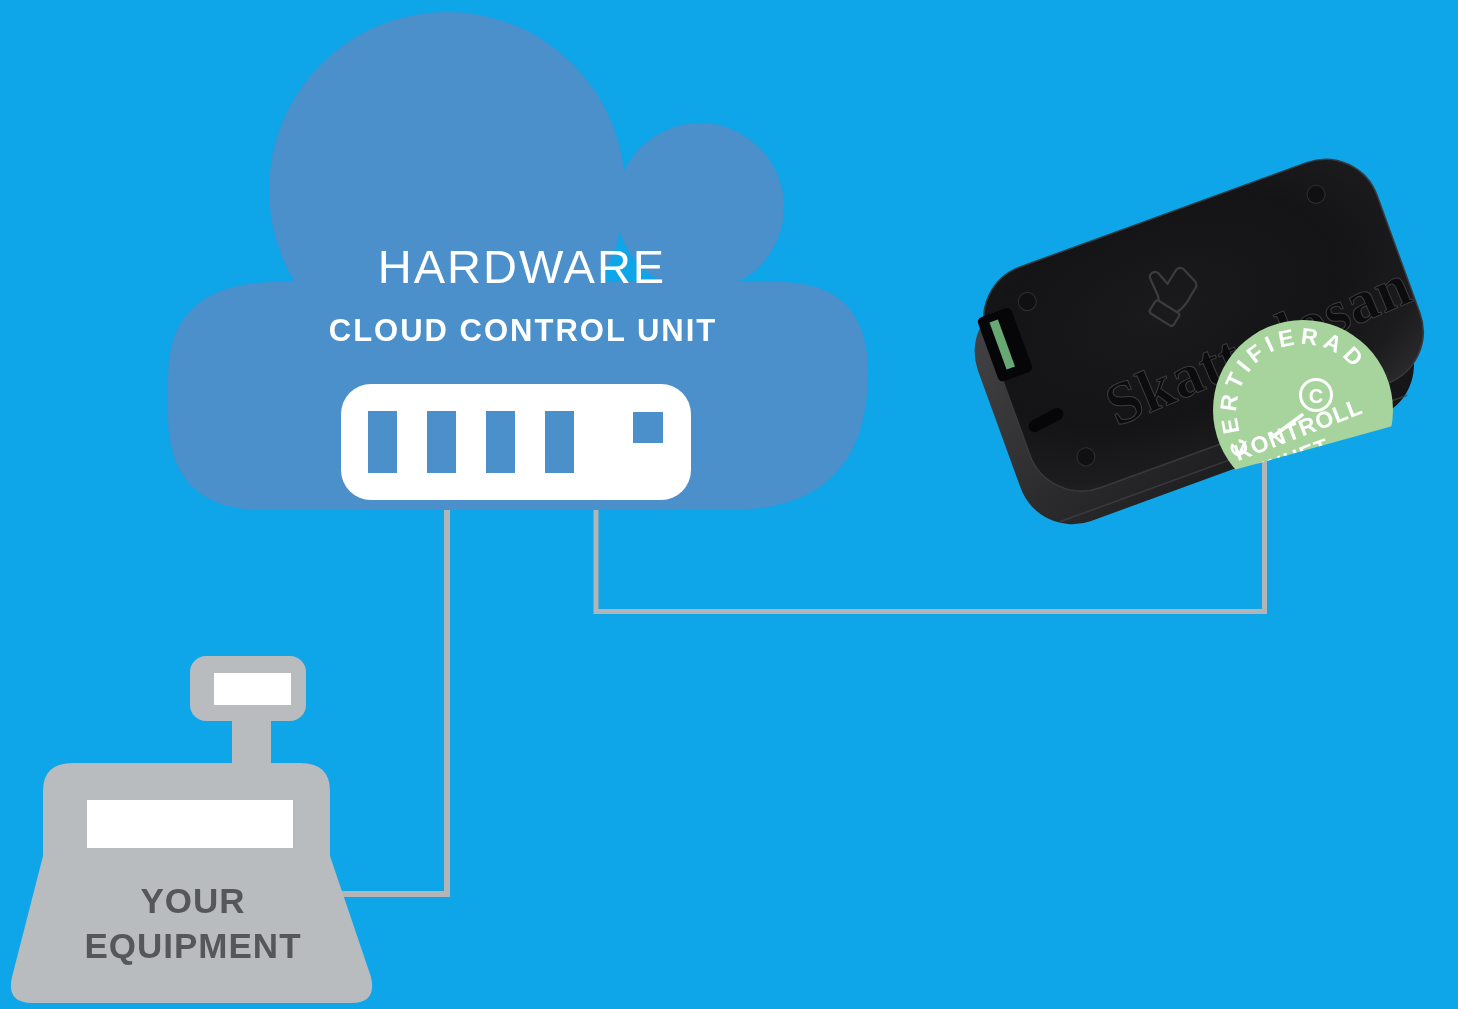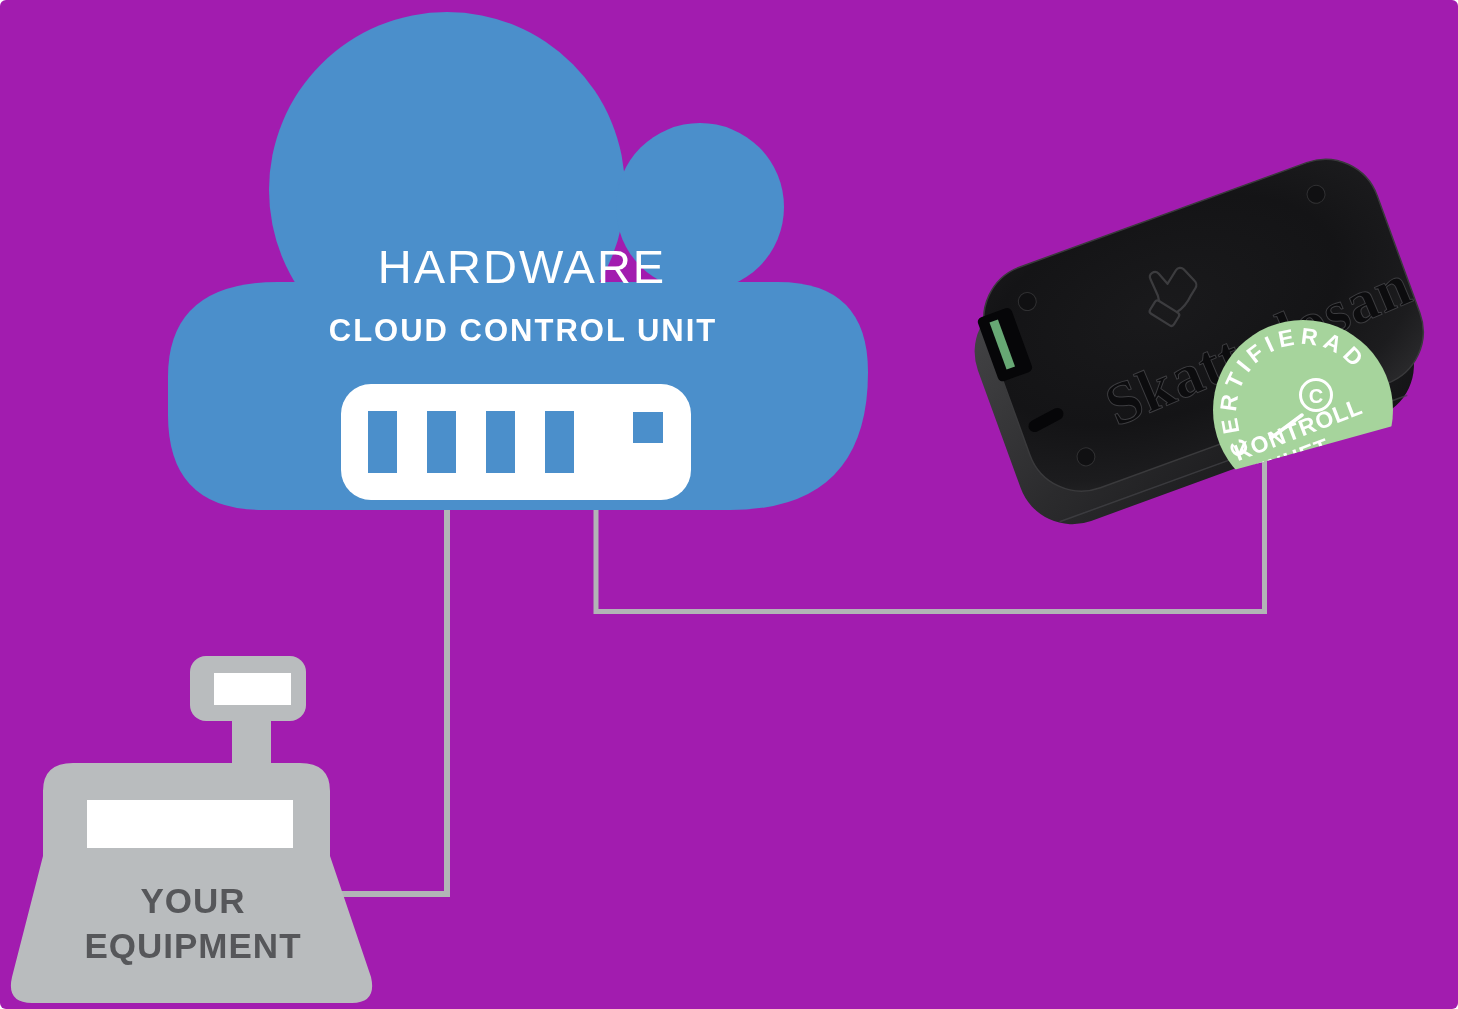--- a/index.html
+++ b/index.html
@@ -1,17 +1,17 @@
 <!DOCTYPE html>
 <html><head>
 <meta charset="utf-8">
 <style>
   html,body{margin:0;padding:0;background:#ffffff;}
-  .canvas{position:relative;width:1458px;height:1009px;background:#a21caf;overflow:hidden;
-          font-family:"Liberation Sans","DejaVu Sans",sans-serif;border-radius:6px;}
+  .canvas{position:relative;width:1458px;height:1009px;background:#0ea5e9;overflow:hidden;
+          font-family:"Liberation Sans","DejaVu Sans",sans-serif;}
   svg{position:absolute;left:0;top:0;}
   text{font-family:"Liberation Sans","DejaVu Sans",sans-serif;}
   .brand-text{font-family:"Liberation Serif","DejaVu Serif",serif;}
 </style>
 </head>
 <body>
 
 <div class="canvas">
 <svg width="1458" height="1009" viewBox="0 0 1458 1009">
   <defs>

